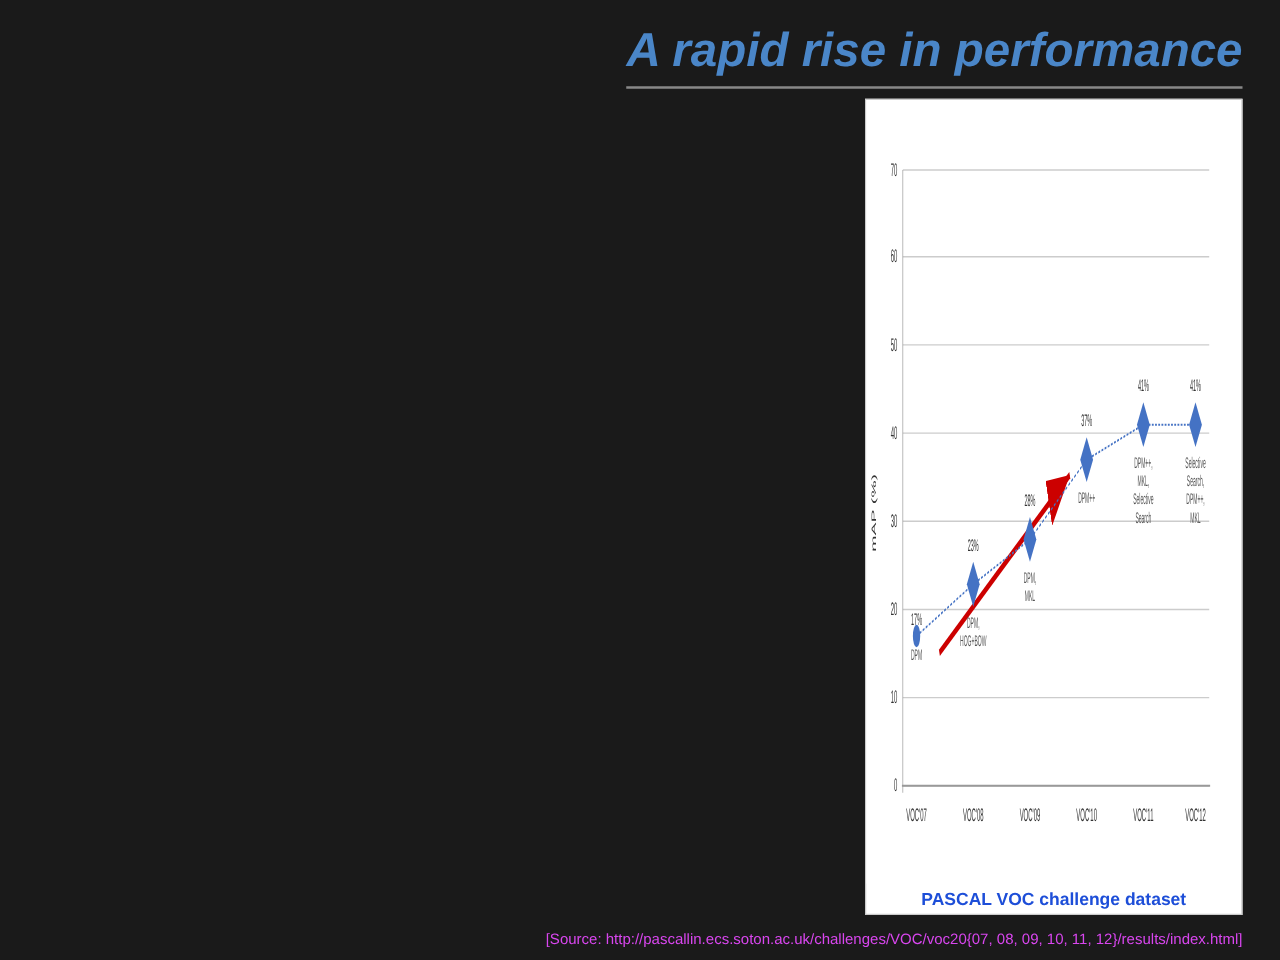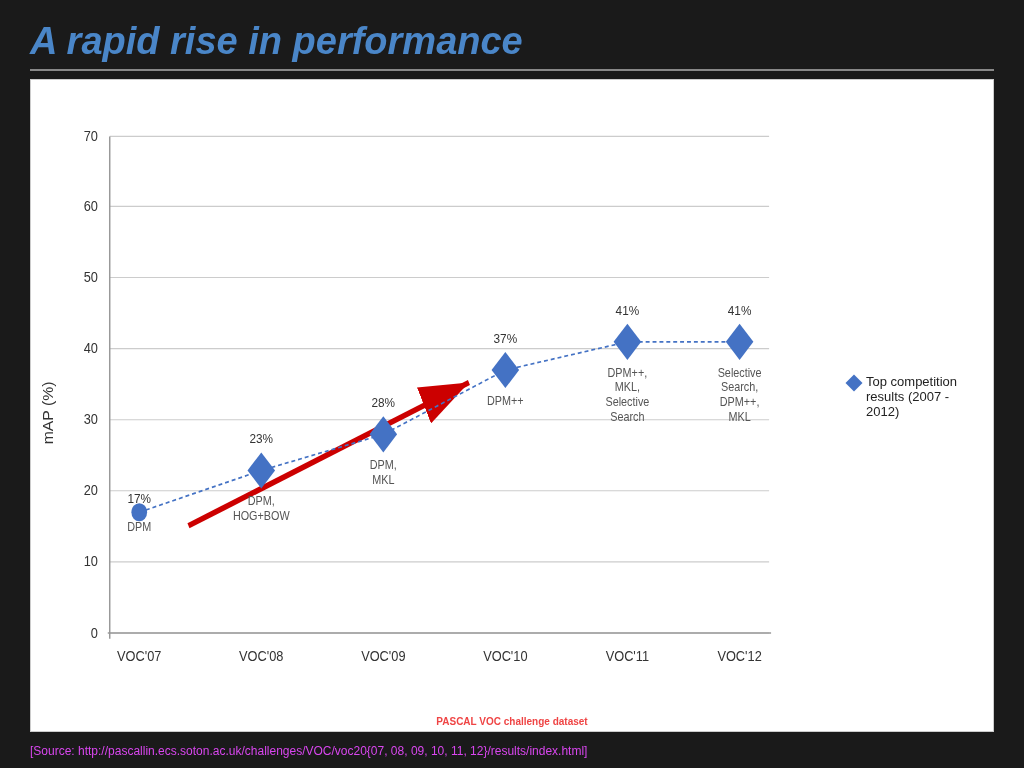--- a/index.html
+++ b/index.html
@@ -10,20 +10,21 @@
       font-family: Arial, sans-serif;
       overflow: hidden;
     }
     .slide {
       width: 1024px;
       height: 768px;
       background: #1a1a1a;
       display: flex;
       flex-direction: column;
       padding: 20px 30px 10px 30px;
+      align-items: flex-end;
     }
     .title-area {
       margin-bottom: 8px;
     }
     .title {
       color: #4a86c8;
       font-size: 38px;
       font-weight: bold;
       font-style: italic;
       padding-bottom: 6px;
@@ -72,23 +73,23 @@
     .legend-diamond {
       width: 12px;
       height: 12px;
       background: #4472c4;
       transform: rotate(45deg);
       flex-shrink: 0;
       margin-top: 3px;
     }
     .chart-x-label {
       text-align: center;
-      font-size: 10px;
+      font-size: 14px;
       font-weight: bold;
-      color: #ef4444;
+      color: #1d4ed8;
       padding: 4px 0;
     }
     .source-text {
       color: #d946ef;
       font-size: 12px;
       text-align: left;
       margin-top: 4px;
     }
   </style>
 </head>
@@ -173,23 +174,17 @@
 
           <polygon points="720,216 734,232 720,248 706,232" fill="#4472c4"></polygon>
           <text x="720" y="208" font-size="12" fill="#333" text-anchor="middle" font-family="Arial">41%</text>
           <text x="720" y="263" font-size="11" fill="#555" text-anchor="middle" font-family="Arial">Selective</text>
           <text x="720" y="276" font-size="11" fill="#555" text-anchor="middle" font-family="Arial">Search,</text>
           <text x="720" y="289" font-size="11" fill="#555" text-anchor="middle" font-family="Arial">DPM++,</text>
           <text x="720" y="302" font-size="11" fill="#555" text-anchor="middle" font-family="Arial">MKL</text>
         </svg>
       </div>
 
-      <div class="legend-box">
-        <div class="legend-item">
-          <div class="legend-diamond"></div>
-          <span>Top competition results (2007 - 2012)</span>
-        </div>
-      </div>
     </div>
     <div class="chart-x-label">PASCAL VOC challenge dataset</div>
   </div>
   <div class="source-text">[Source: http://pascallin.ecs.soton.ac.uk/challenges/VOC/voc20{07, 08, 09, 10, 11, 12}/results/index.html]</div>
 </div>
 
 </body></html>

